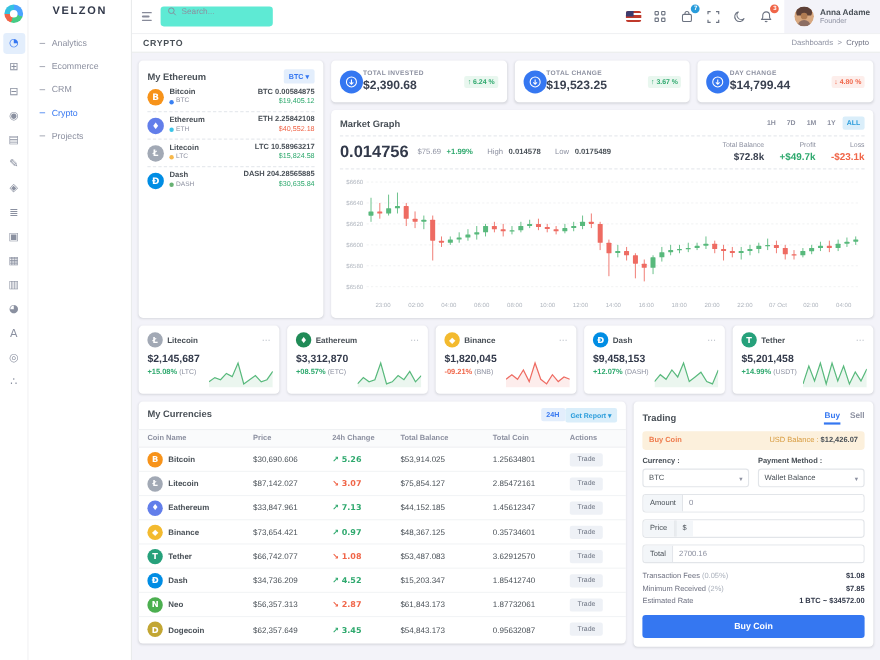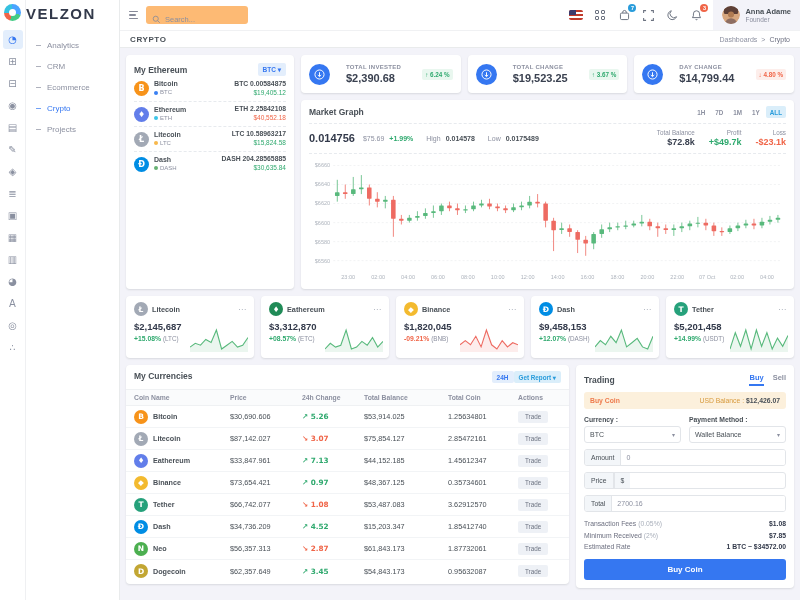--- a/index.html
+++ b/index.html
@@ -8,31 +8,31 @@
   .app{display:flex;width:800px;height:600px;}
   
   .rail{width:26px;background:#fff;border-right:1px solid #eff0f2;display:flex;flex-direction:column;align-items:center;padding-top:4px;flex:none;}
   .rail-logo{width:17px;height:17px;border-radius:50%;background:conic-gradient(#4aa3ff 0 30%,#45cb85 30% 55%,#f06548 55% 75%,#35c1e0 75% 100%);margin-bottom:9px;position:relative;}
   .rail-logo::after{content:"";position:absolute;left:5px;top:5px;width:7px;height:7px;border-radius:50%;background:#fff;}
   .rail-icon{width:20px;height:19px;display:flex;align-items:center;justify-content:center;font-size:10px;color:#8a90a0;margin-bottom:3px;border-radius:3px;cursor:pointer;}
   .rail-icon.active{background:#e3eefc;color:#3577f1;}
   .glyph{font-family:"DejaVu Sans",sans-serif;}
   
   .menu{width:94px;background:#fff;border-right:1px solid #e9ebec;padding-top:5px;flex:none;}
-  .menu-logo{font-weight:bold;font-size:15px;letter-spacing:1.5px;color:#32394a;text-align:left;margin-bottom:13px;}
+  .menu-logo{font-weight:bold;font-size:10px;letter-spacing:1.5px;color:#32394a;text-align:center;margin-bottom:13px;}
   .menu-item{font-size:8px;color:#8c90a0;padding:6px 10px;display:flex;align-items:center;gap:6px;cursor:pointer;}
   .menu-item .dash{width:5px;height:1px;background:currentColor;flex:none;opacity:.7;}
   .menu-item.active{color:#3577f1;}
   
   .main{flex:1;display:flex;flex-direction:column;min-width:0;}
   .topbar{height:30px;background:#fff;display:flex;align-items:center;padding-left:9px;gap:8px;flex:none;}
   .hamburger{display:flex;flex-direction:column;gap:2px;cursor:pointer;}
   .hamburger span{display:block;width:9px;height:1.4px;background:#878a99;border-radius:1px;}
   .hamburger span:nth-child(2){width:7px;}
-  .search{background:#fdba74;border-radius:3px;height:18px;display:flex;align-items:flex-end;padding:0 6px;gap:4px;width:102px;}
+  .search{background:#5eead4;border-radius:3px;height:18px;display:flex;align-items:flex-start;padding:0 6px;gap:4px;width:102px;}
   .s-ico{width:9px;height:9px;flex:none;}
   .search-input{border:none;background:transparent;outline:none;font-size:7.5px;color:#495057;width:100%;font-family:"Liberation Sans",sans-serif;}
   .search-input::placeholder{color:#8c90a0;}
   .top-right{margin-left:auto;display:flex;align-items:center;gap:10px;}
   .tico{position:relative;width:14px;height:14px;display:flex;align-items:center;justify-content:center;cursor:pointer;}
   .tico svg{width:13px;height:13px;}
   .flag{width:14px;height:10px;border-radius:2px;background:linear-gradient(#c0392b 0 20%,#fff 20% 40%,#c0392b 40% 60%,#fff 60% 80%,#c0392b 80% 100%);position:relative;overflow:hidden;}
   .flag::after{content:"";position:absolute;left:0;top:0;width:7px;height:5px;background:#3c3b6e;}
   .grid-ico{display:grid;grid-template-columns:4px 4px;gap:2px;}
   .grid-ico i{width:4px;height:4px;border:1.2px solid #6b7280;border-radius:1px;display:block;}
@@ -67,35 +67,35 @@
   .pf-name{font-size:7px;font-weight:bold;color:#495057;line-height:1.25;}
   .pf-sym{font-size:6px;color:#8c90a0;display:flex;align-items:center;gap:2px;line-height:1.25;}
   .dot{width:4px;height:4px;border-radius:50%;display:inline-block;}
   .pf-right{margin-left:auto;text-align:right;}
   .pf-amt{font-size:6.8px;font-weight:bold;color:#495057;line-height:1.3;}
   .pf-val{font-size:6.5px;line-height:1.3;}
   .up{color:#2fa96e;} .down{color:#f06548;}
   
   .right-col{flex:1;min-width:0;display:flex;flex-direction:column;gap:7px;}
   .summary-row{display:flex;gap:7px;}
-  .summary-card{flex:1;height:38px;display:flex;align-items:center;padding:0 8px;gap:16px;}
+  .summary-card{flex:1;height:38px;display:flex;align-items:center;padding:0 8px;gap:0;}
   .sc-ico{width:21px;height:21px;border-radius:50%;background:#3577f1;display:flex;align-items:center;justify-content:center;flex:none;}
   .sc-ico svg{width:13px;height:13px;}
   .sc-lab{font-size:6px;color:#8c90a0;font-weight:bold;letter-spacing:.3px;line-height:1.4;}
   .sc-val{font-size:11px;font-weight:bold;color:#3a4150;line-height:1.2;}
   .sc-badge{margin-left:auto;font-size:6.3px;font-weight:bold;padding:2px 3px;border-radius:2px;}
   .sc-badge.up{background:#e9f7ef;} .sc-badge.down{background:#fdeeeb;}
   
   .market{flex:1;padding:6px 8px;display:flex;flex-direction:column;min-height:0;}
   .market-head{display:flex;align-items:center;justify-content:space-between;padding-bottom:5px;border-bottom:1px dashed #e7eaee;}
   .ranges{display:flex;gap:2px;}
   .range-btn{font-size:6.3px;font-weight:bold;color:#8c90a0;padding:2.5px 4px;border:none;background:transparent;border-radius:2px;cursor:pointer;}
   .range-btn.active{background:#daeefa;color:#299cdb;}
   .market-stats{display:flex;align-items:center;gap:5px;padding:4px 0 5px 0;border-bottom:1px dashed #e7eaee;}
-  .mg-price{font-size:11px;font-weight:bold;color:#32394a;}
+  .mg-price{font-size:15px;font-weight:bold;color:#32394a;}
   .mg-usd{font-size:7px;color:#8c90a0;margin-left:3px;}
   .mg-chg{font-size:7px;font-weight:bold;}
   .mg-lab{font-size:7px;color:#8c90a0;margin-left:8px;}
   .mg-val{font-size:7px;font-weight:bold;color:#495057;}
   .mg-right{margin-left:auto;display:flex;gap:14px;text-align:right;}
   .mgs-lab{font-size:6.3px;color:#8c90a0;line-height:1.5;}
   .mgs-val{font-size:9px;font-weight:bold;line-height:1.2;}
   .c-dark{color:#3a4150;}
   #candle-chart{width:100%;height:128px;display:block;}
   
@@ -178,25 +178,25 @@
 
   <aside class="menu">
     <div class="menu-logo">VELZON</div>
     <nav id="menu-list">
         <div class="menu-item">
           <span class="dash"></span>
           <span>Analytics</span>
         </div>
         <div class="menu-item">
           <span class="dash"></span>
-          <span>CRM</span>
+          <span>Ecommerce</span>
         </div>
         <div class="menu-item">
           <span class="dash"></span>
-          <span>Ecommerce</span>
+          <span>CRM</span>
         </div>
         <div class="menu-item active">
           <span class="dash"></span>
           <span>Crypto</span>
         </div>
         <div class="menu-item">
           <span class="dash"></span>
           <span>Projects</span>
         </div>
       </nav>

